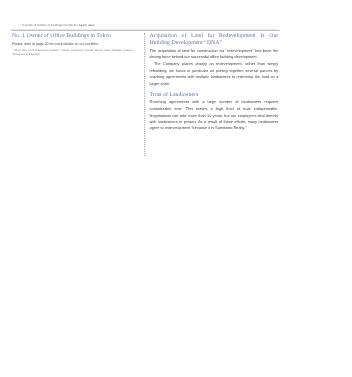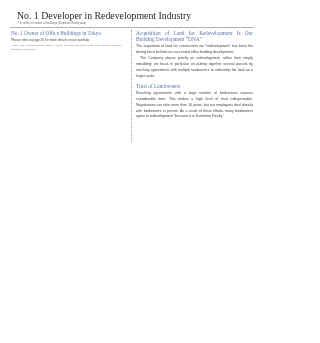--- a/index.html
+++ b/index.html
@@ -16,21 +16,20 @@
   .vdiv{position:absolute;left:131px;top:30px;width:0;height:112px;border-left:0.6px dotted #9aa3b5;}
   p{margin:0;}
   .ind{text-indent:4px;}
   .foot{font-size:2.4px;color:#808080;line-height:1.5;text-align:left;}
   .bullet{font-size:3.2px;color:#4a4a4a;margin-top:2px;}
 </style>
 </head>
 <body>
 
 <div class="page">
-  <div class="title">No. 1 Developer in Redevelopment Industry</div>
   <div class="subtitle">* In terms of number of buildings (Sumitomo Realty data)</div>
   <div class="rule"></div>
   <div class="vdiv"></div>
 
   <div class="col lcol">
     <div class="h2">No. 1 Owner of Office Buildings in Tokyo</div>
     <p></p>
     <p class="bullet">Please refer to page 20 for more details on our portfolio.</p>
     <p class="foot">* Tokyo CBD (Central Business District): 7 wards, comprising Chiyoda, Minato, Chuo, Shinjuku, Shibuya, Shinagawa and Bunkyo</p>
   </div>

